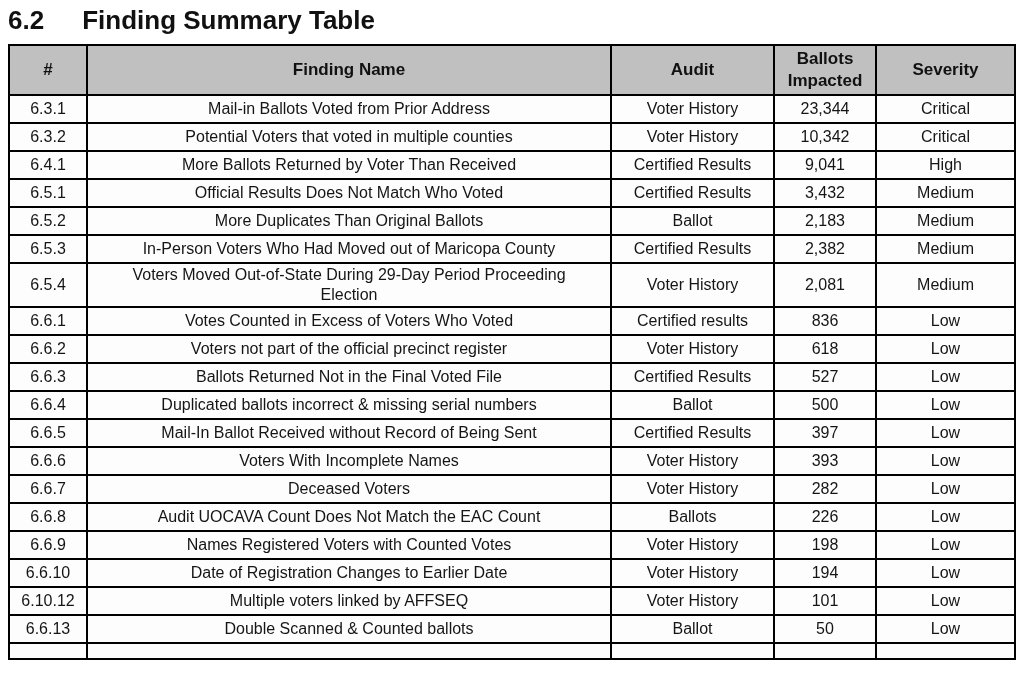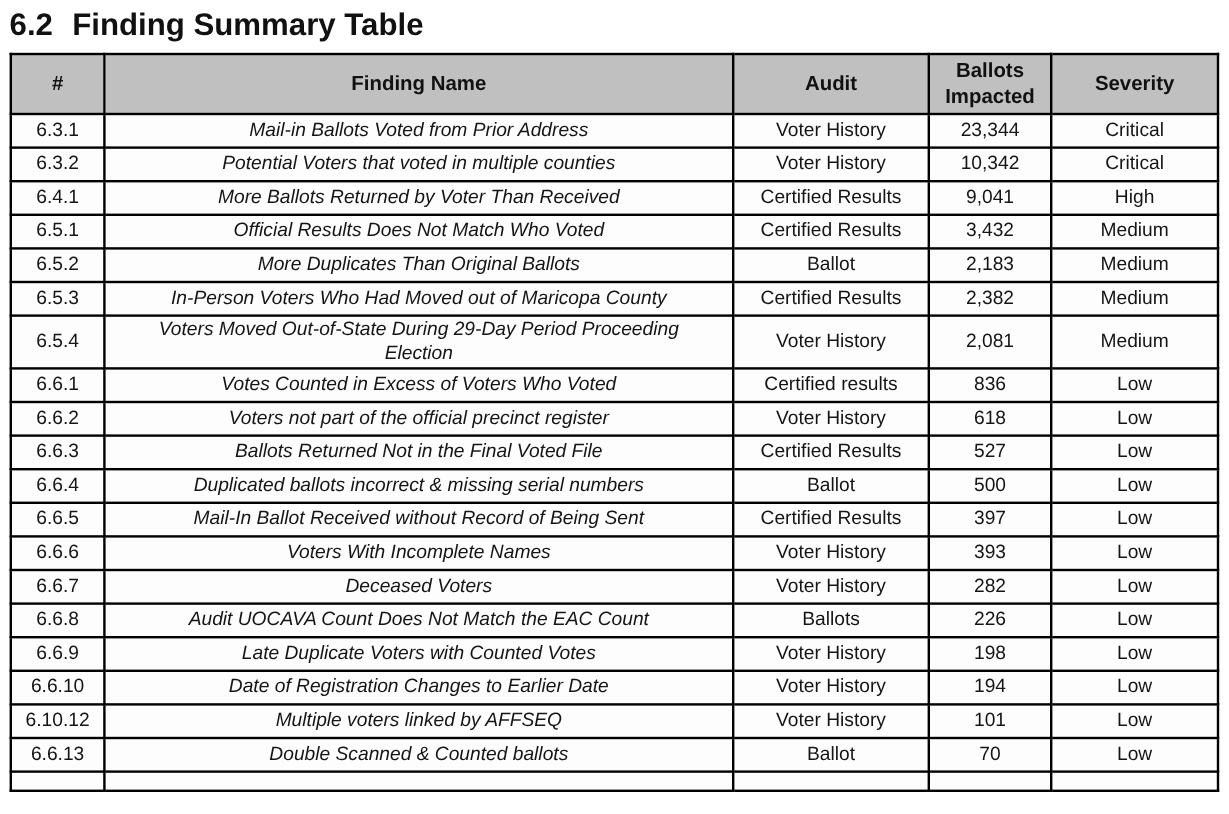--- a/index.html
+++ b/index.html
@@ -19,21 +19,21 @@
   }
   .doc-title {
     font-size: 26px;
     font-weight: bold;
     color: #111111;
     margin: 0 0 8px 0;
     white-space: nowrap;
   }
   .doc-title .sec-num {
     display: inline-block;
-    margin-right: 16px;
+    margin-right: 38px;
   }
   table.finding-table {
     border-collapse: collapse;
     table-layout: fixed;
     width: 1006px;
     background: #fdfdfd;
   }
   .finding-table th,
   .finding-table td {
     border: 2px solid #000000;
@@ -51,21 +51,20 @@
     color: #111111;
   }
   .finding-table td {
     font-size: 16px;
     height: 24px;
     line-height: 20px;
   }
   .finding-text {
     display: inline-block;
     max-width: 470px;
-    font-style: italic;
   }
   tr.clipped-row td {
     height: 12px;
   }
 </style>
 </head>
 <body>
 
 <div class="page">
 
@@ -189,21 +188,21 @@
         </tr>
         <tr>
           <td><span>6.6.8</span></td>
           <td><span class="finding-text">Audit UOCAVA Count Does Not Match the EAC Count</span></td>
           <td><span>Ballots</span></td>
           <td><span>226</span></td>
           <td><span>Low</span></td>
         </tr>
         <tr>
           <td><span>6.6.9</span></td>
-          <td><span class="finding-text">Late Duplicate Voters with Counted Votes</span></td>
+          <td><span class="finding-text">Names Registered Voters with Counted Votes</span></td>
           <td><span>Voter History</span></td>
           <td><span>198</span></td>
           <td><span>Low</span></td>
         </tr>
         <tr>
           <td><span>6.6.10</span></td>
           <td><span class="finding-text">Date of Registration Changes to Earlier Date</span></td>
           <td><span>Voter History</span></td>
           <td><span>194</span></td>
           <td><span>Low</span></td>
@@ -212,21 +211,21 @@
           <td><span>6.10.12</span></td>
           <td><span class="finding-text">Multiple voters linked by AFFSEQ</span></td>
           <td><span>Voter History</span></td>
           <td><span>101</span></td>
           <td><span>Low</span></td>
         </tr>
         <tr>
           <td><span>6.6.13</span></td>
           <td><span class="finding-text">Double Scanned &amp; Counted ballots</span></td>
           <td><span>Ballot</span></td>
-          <td><span>70</span></td>
+          <td><span>50</span></td>
           <td><span>Low</span></td>
         </tr>
         <tr class="clipped-row">
           <td></td>
           <td></td>
           <td></td>
           <td></td>
           <td></td>
         </tr>
       </tbody>

